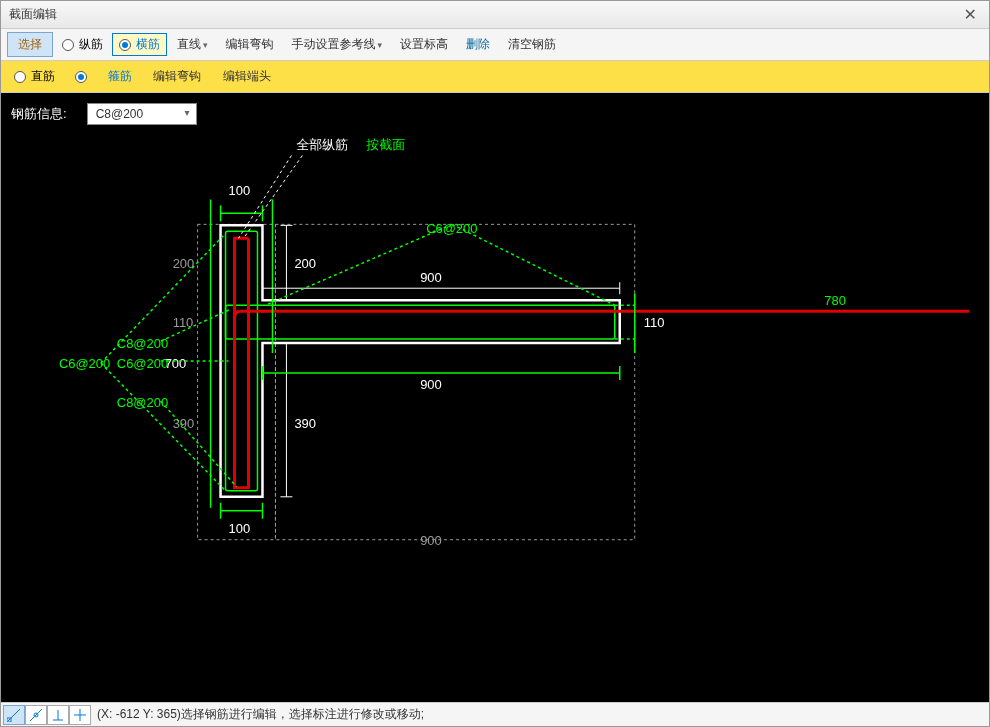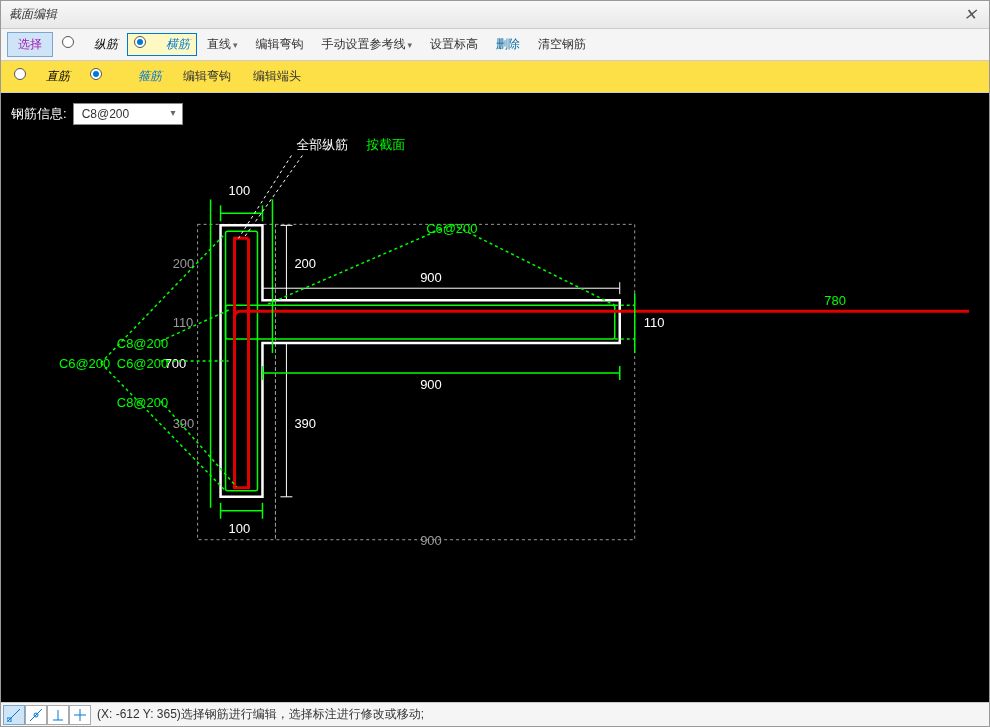--- a/index.html
+++ b/index.html
@@ -13,49 +13,47 @@
       border: 1px solid #999;
     }
     .title-bar {
       height: 28px;
       background: linear-gradient(#f8f8f8, #e8e8e8);
       border-bottom: 1px solid #ccc;
       display: flex;
       align-items: center;
       padding: 0 8px;
       justify-content: space-between;
-      font-style: italic;
     }
     .title-bar .title { color: #333; }
     .close-btn { color: #555; cursor: pointer; font-size: 16px; padding: 0 4px; }
     
     .toolbar1 {
       height: 32px;
       background: #f5f5f5;
       border-bottom: 1px solid #ccc;
       display: flex;
       align-items: center;
       padding: 0 6px;
       gap: 2px;
     }
     .btn-select {
       background: #d0e4f7;
       border: 1px solid #7aa7d0;
       padding: 3px 10px;
       cursor: pointer;
-      color: #a21caf;
+      color: #a16207;
     }
     .radio-group {
       display: inline-flex;
-      align-items: flex-start;
+      align-items: center;
       border: 1px solid transparent;
       padding: 2px 6px;
       cursor: pointer;
-      gap: 20px;
-      font-style: italic;
+      gap: 5px;
     }
     .radio-group.bordered {
       border: 1px solid #0078d7;
       background: #fef9c3;
     }
     .radio {
       width: 12px; height: 12px;
       border: 1px solid #555;
       border-radius: 50%;
       display: inline-flex;
@@ -93,21 +91,21 @@
       width: 100%;
       height: calc(100% - 28px - 32px - 32px - 24px);
       background: #000;
       overflow: hidden;
     }
     .info-overlay {
       position: absolute;
       top: 10px; left: 10px;
       display: flex;
       align-items: center;
-      gap: 6px;
+      gap: 20px;
       z-index: 5;
       color: #fff;
       font-size: 13px;
     }
     .info-select {
       background: #fff;
       border: 1px solid #888;
       padding: 3px 22px 3px 8px;
       color: #333;
       font-size: 12px;

